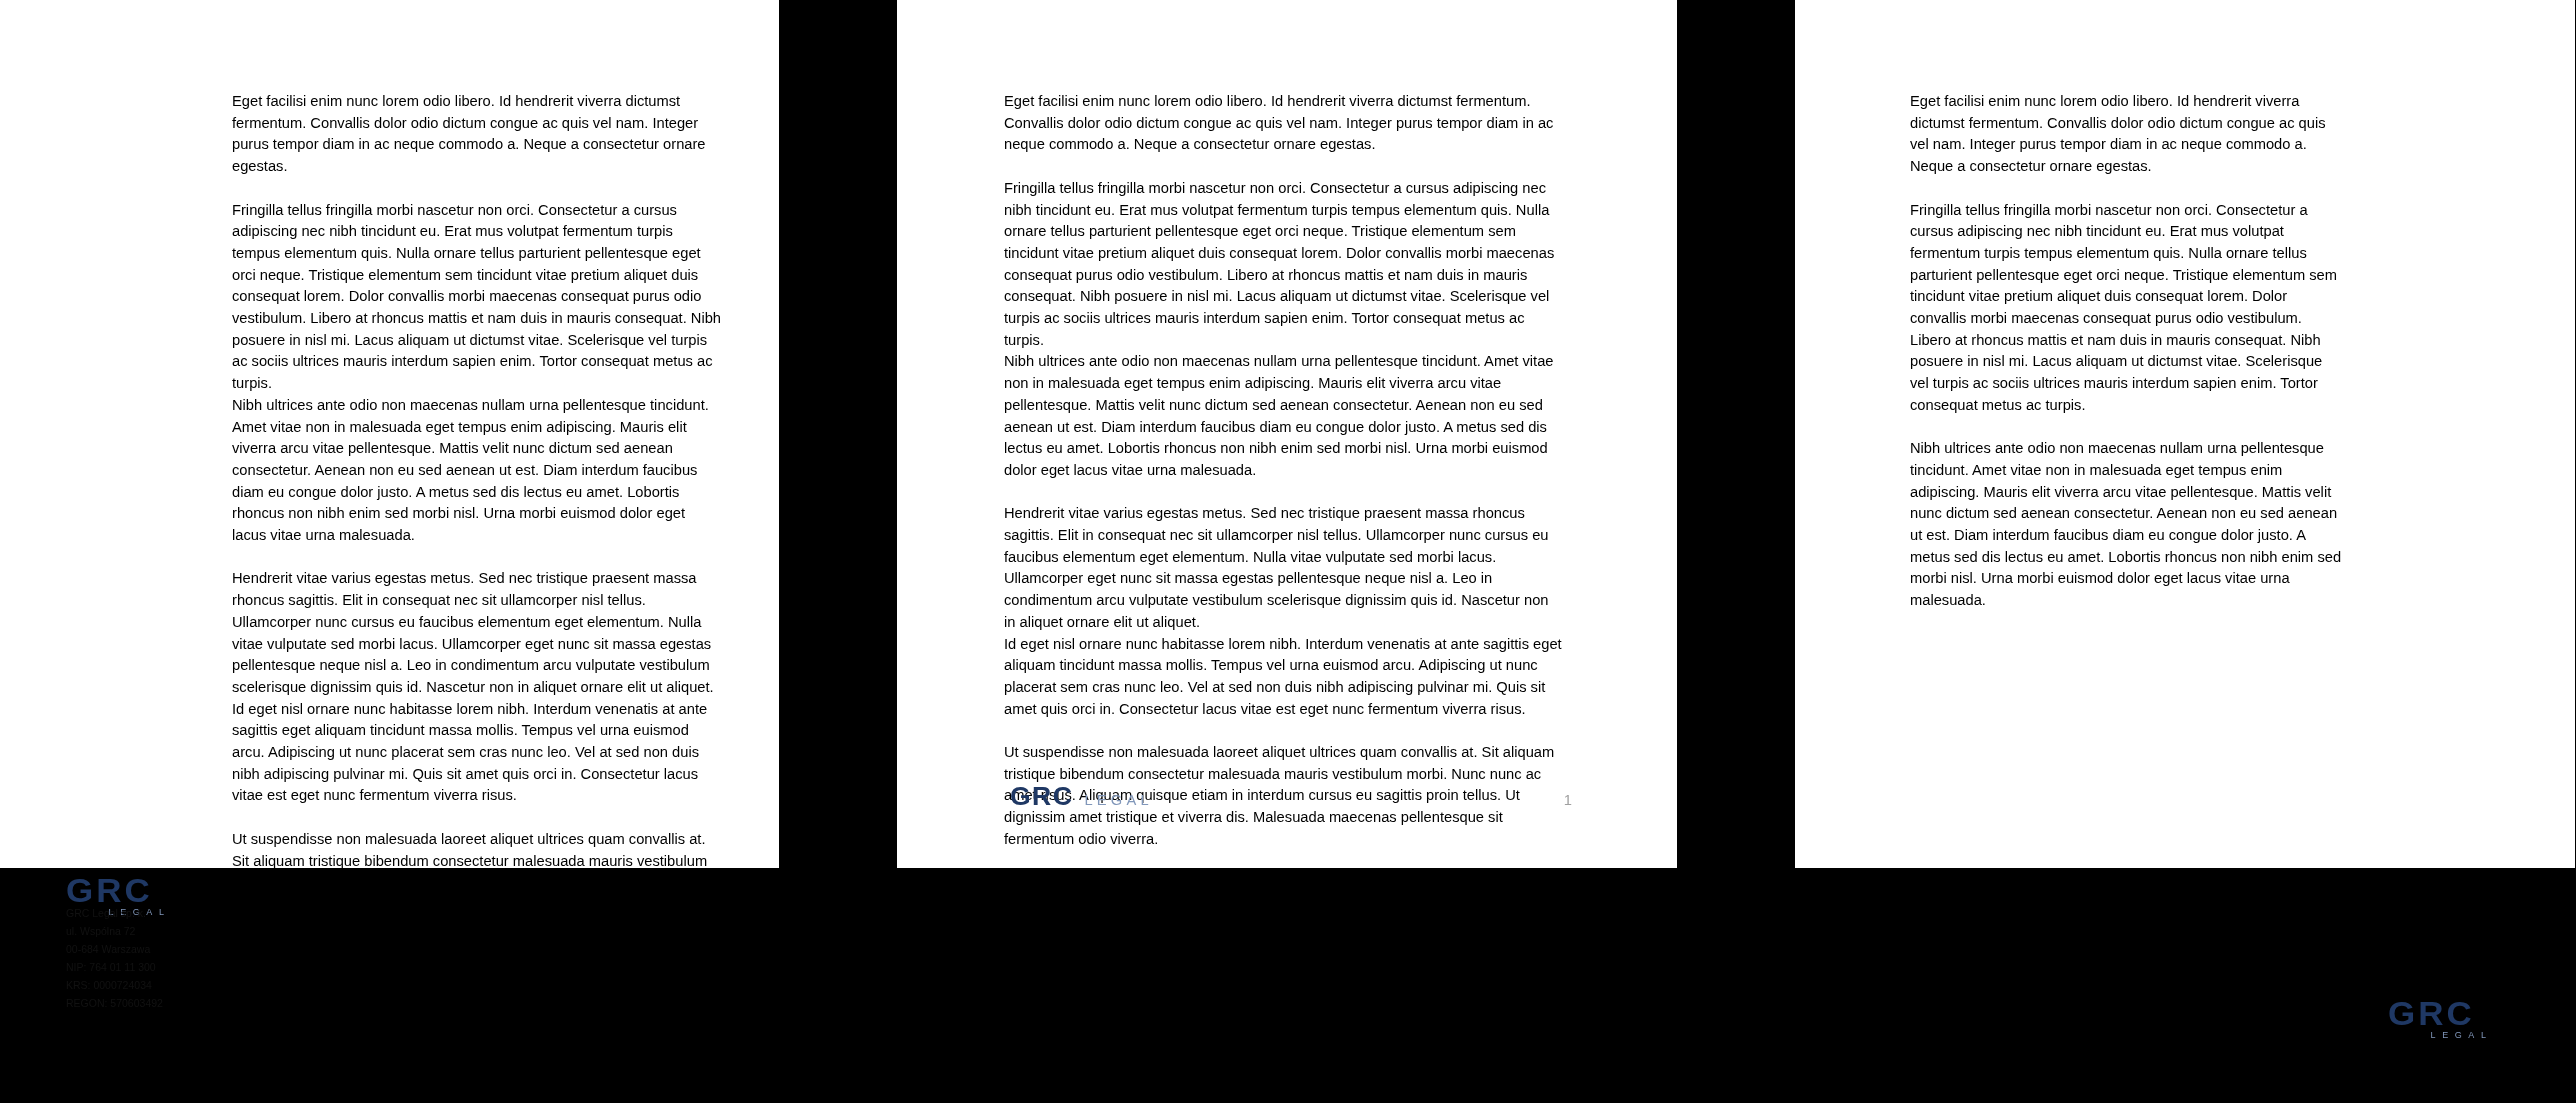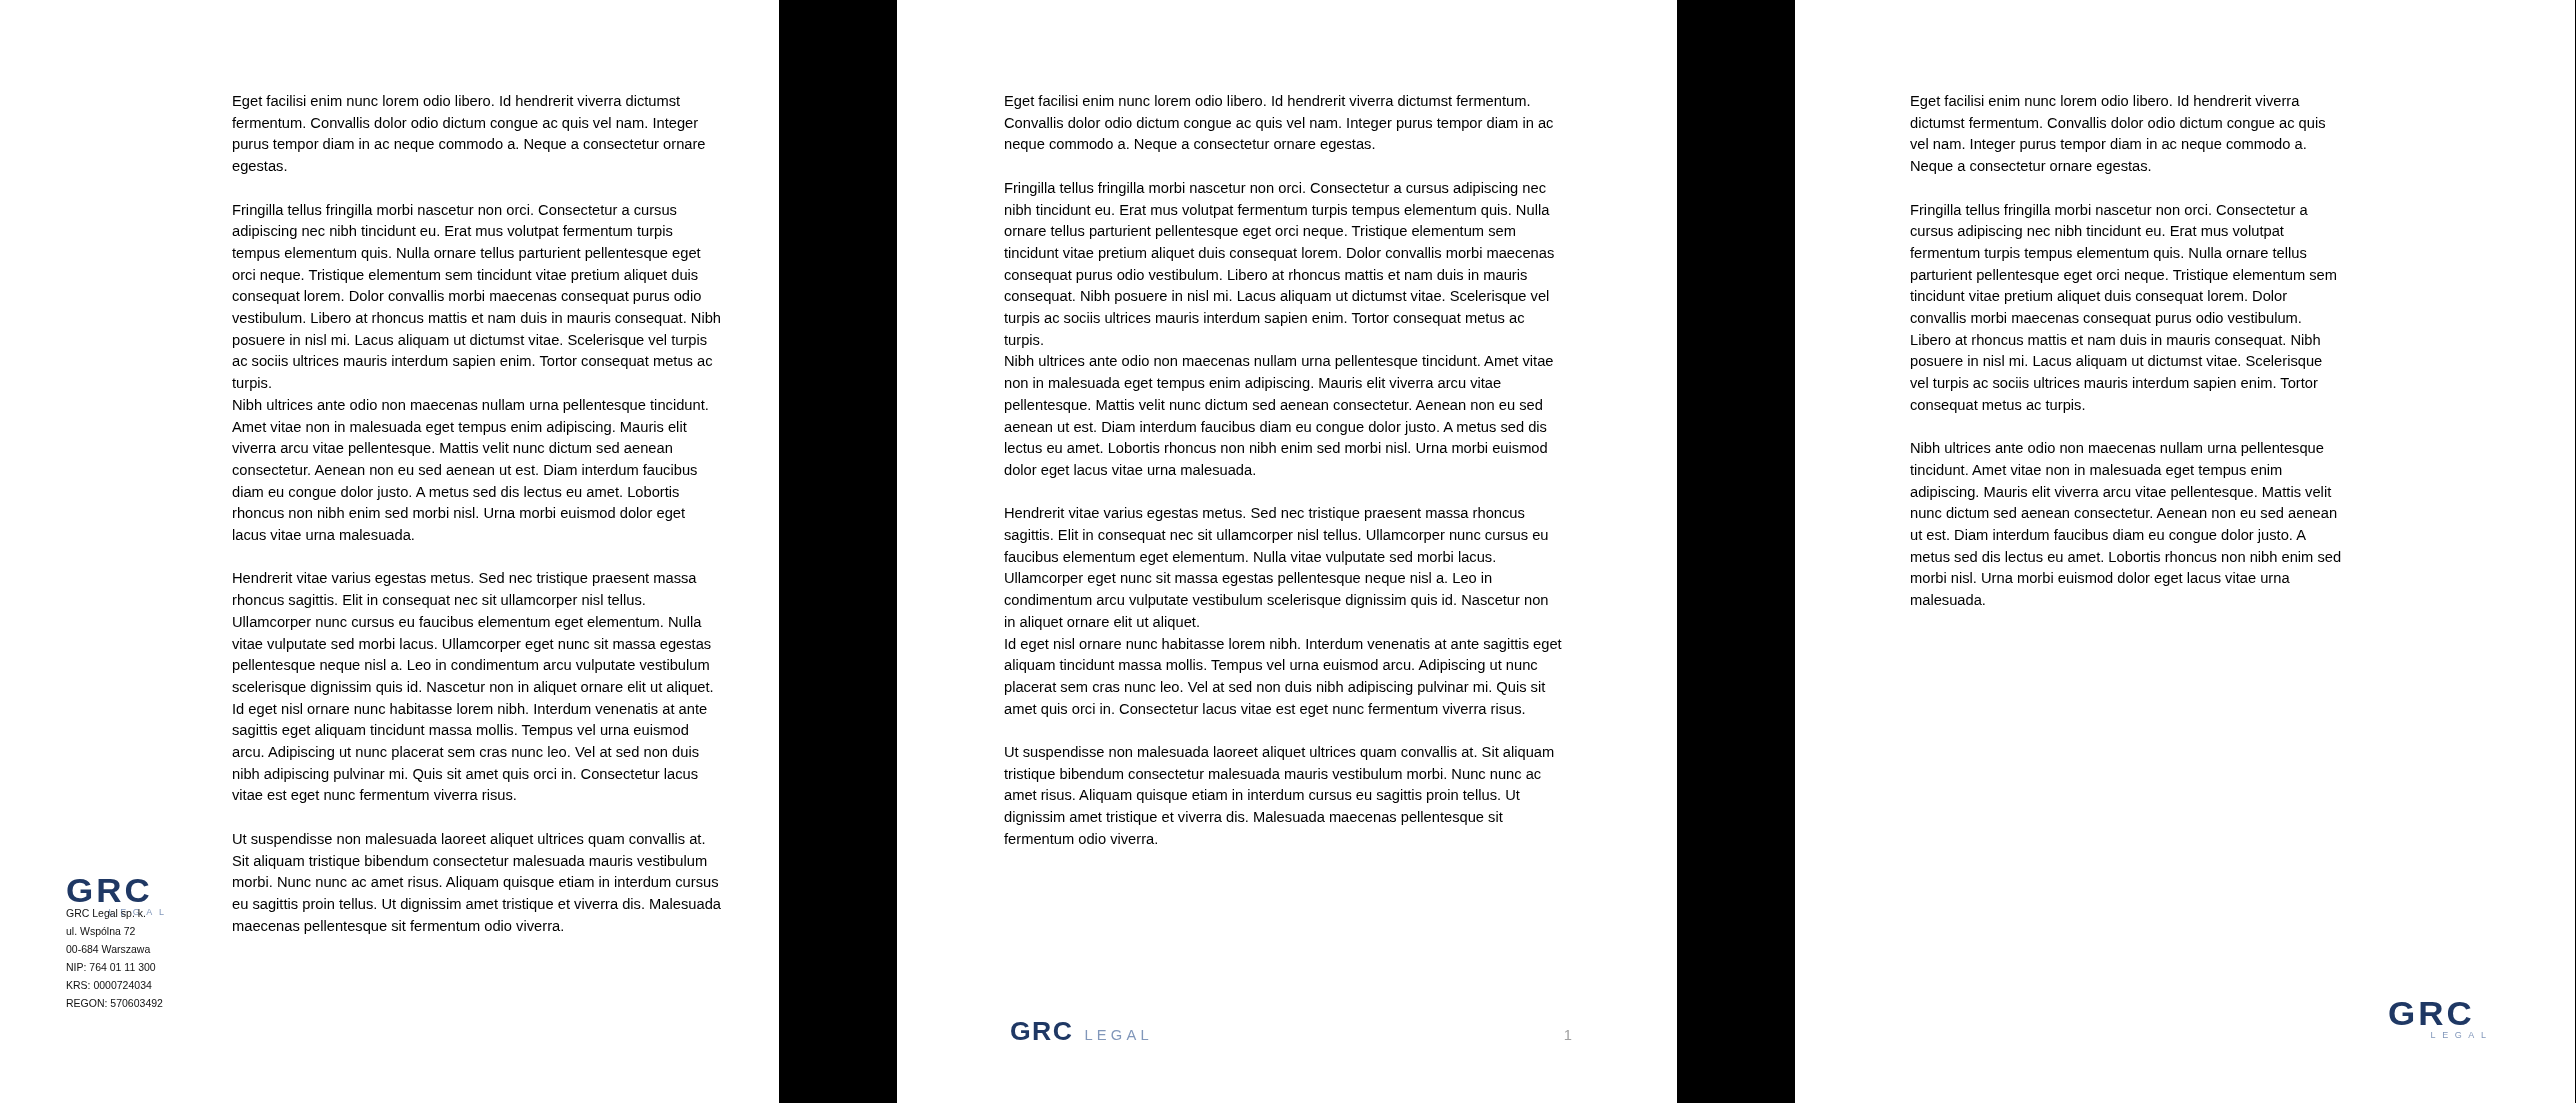--- a/index.html
+++ b/index.html
@@ -13,21 +13,21 @@
     height: 1103px;
     display: flex;
     flex-direction: row;
     background: #000;
     font-family: "Liberation Sans", "DejaVu Sans", sans-serif;
     overflow: hidden;
   }
   .page {
     position: relative;
     background: #ffffff;
-    height: 1103px;
+    height: 868px;
     flex: 0 0 auto;
   }
   .page1 { width: 779px; }
   .page2 { width: 780px; }
   .page3 { width: 780px; }
   .gap {
     width: 118px;
     height: 1103px;
     background: #000000;
     flex: 0 0 auto;

